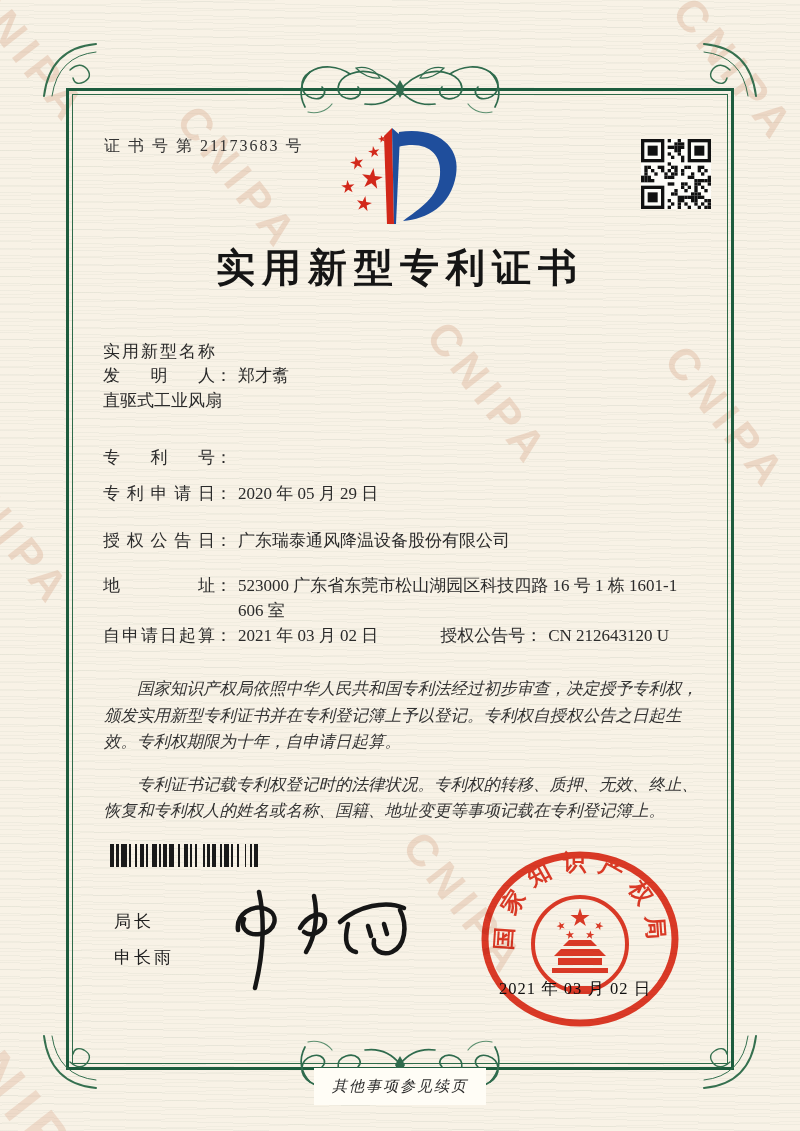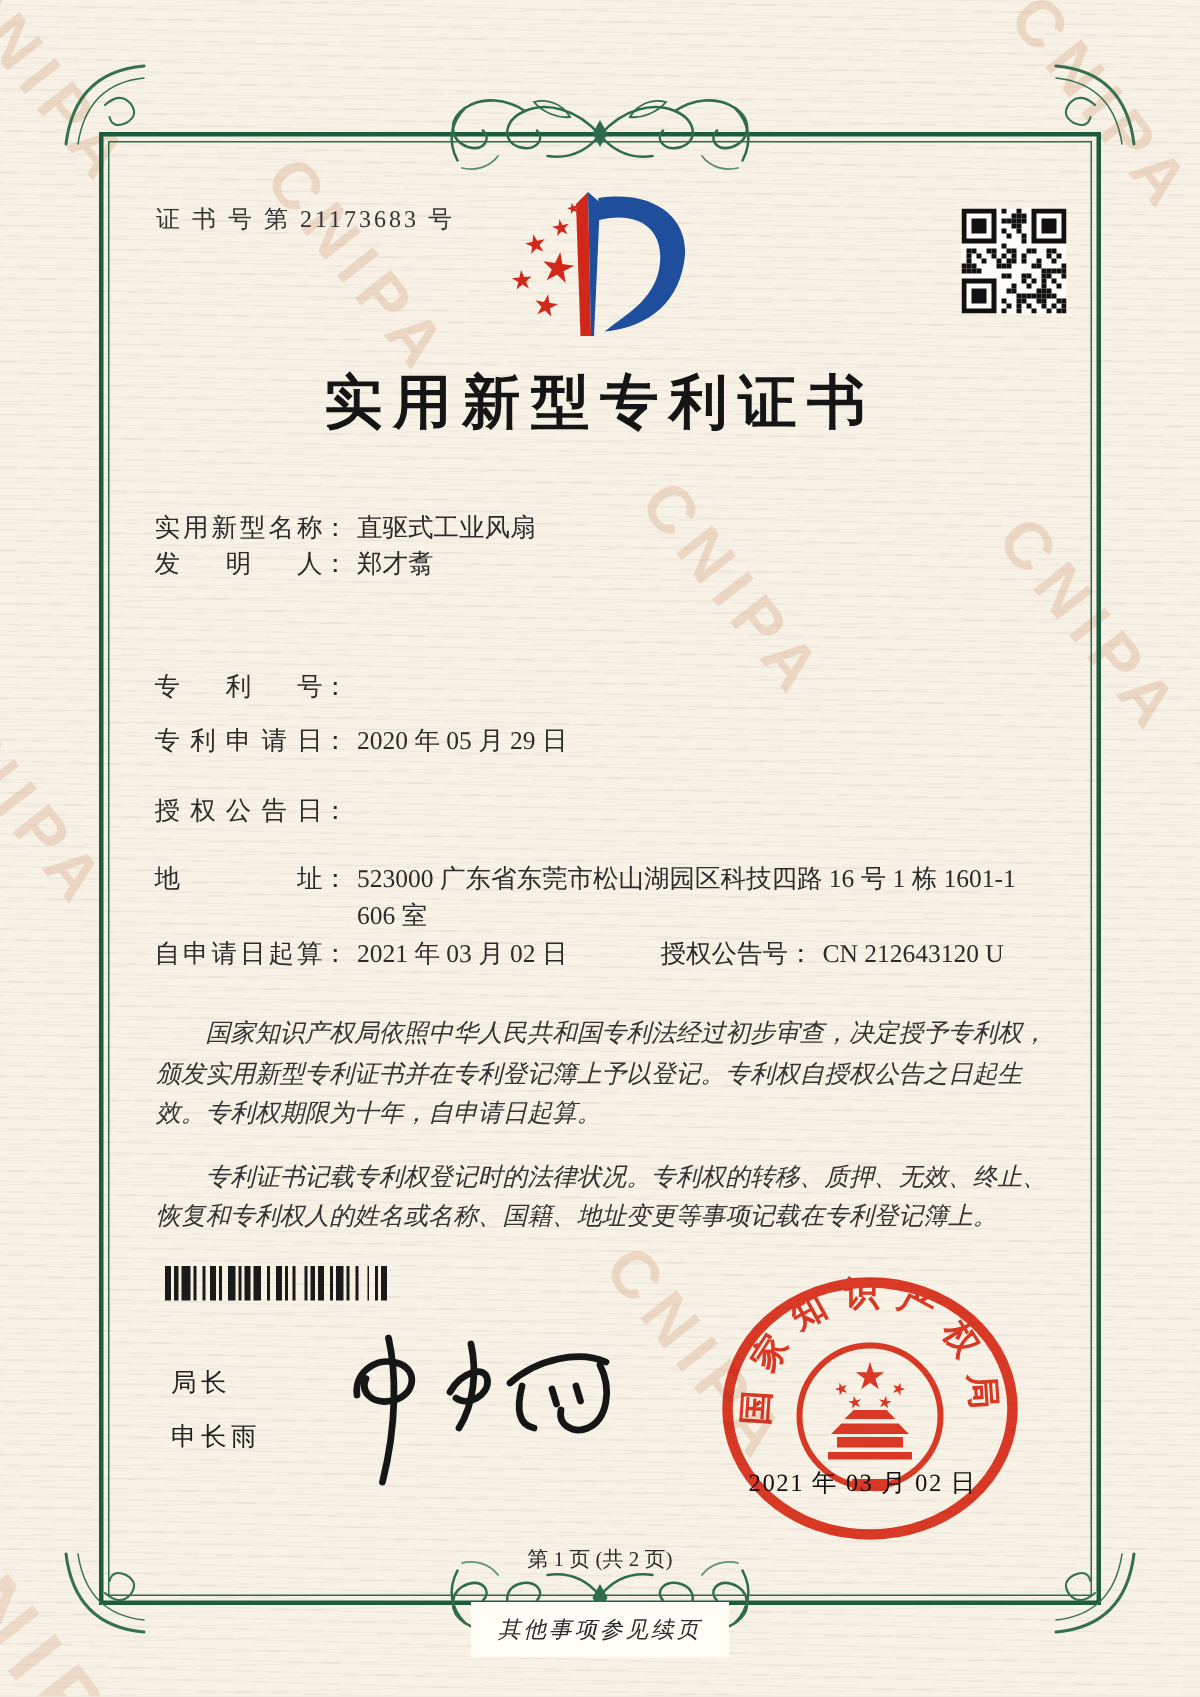--- a/index.html
+++ b/index.html
@@ -267,21 +267,21 @@
         <rect x="46.66666666666667" y="0" width="23.333333333333336" height="23.333333333333336" fill="#111"></rect>
         <rect x="50.00000000000001" y="3.3333333333333335" width="16.666666666666668" height="16.666666666666668" fill="#fdfcf8"></rect>
         <rect x="53.333333333333336" y="6.666666666666667" width="10" height="10" fill="#111"></rect>
         <rect x="0" y="46.66666666666667" width="23.333333333333336" height="23.333333333333336" fill="#111"></rect>
         <rect x="3.3333333333333335" y="50.00000000000001" width="16.666666666666668" height="16.666666666666668" fill="#fdfcf8"></rect>
         <rect x="6.666666666666667" y="53.333333333333336" width="10" height="10" fill="#111"></rect>
       </svg></div>
 
   <div class="title">实用新型专利证书</div>
 
-  <div class="field" style="top:340px;">
+  <div class="field" style="top:340px;flex-direction:column;">
     <span class="f-label">实用新型名称</span>
       <span class="f-colon">：</span>
     <span class="f-value">直驱式工业风扇</span>
   </div>
   <div class="field" style="top:364px;">
     <span class="f-label">发明人</span>
       <span class="f-colon">：</span>
     <span class="f-value">郑才翥</span>
   </div>
   <div class="field" style="top:446px;">
@@ -289,20 +289,21 @@
       <span class="f-colon">：</span>
   </div>
   <div class="field" style="top:482px;">
     <span class="f-label">专利申请日</span>
       <span class="f-colon">：</span>
     <span class="f-value">2020 年 05 月 29 日</span>
   </div>
   <div class="field" style="top:529px;">
     <span class="f-label">授权公告日</span>
       <span class="f-colon">：</span>
+    <span class="f-value">广东瑞泰通风降温设备股份有限公司</span>
   </div>
   <div class="field" style="top:574px;">
     <span class="f-label">地址</span>
       <span class="f-colon">：</span>
     <span class="f-value">523000 广东省东莞市松山湖园区科技四路 16 号 1 栋 1601-1
 606 室</span>
   </div>
   <div class="field grant" style="top:624px;">
     <span class="f-label">自申请日起算</span>
       <span class="f-colon">：</span>
@@ -406,16 +407,15 @@
       <use href="#st" transform="translate(10,-9) scale(4.5) rotate(10)"></use>
       <path d="M-17,2 L17,2 L11,-4 L-11,-4 Z"></path>
       <path d="M-26,12 L26,12 L19,5 L-19,5 Z"></path>
       <rect x="-22" y="14" width="44" height="7"></rect>
       <rect x="-28" y="24" width="56" height="5"></rect>
       <rect x="-12" y="42" width="24" height="8"></rect>
     </g>
   </svg>
   <div class="seal-date">2021 年 03 月 02 日</div>
 
-  <div class="page-info">第 1 页 (共 2 页)</div>
   <div class="cont-note">其他事项参见续页</div>
 
 </div>
 
 </body></html>

